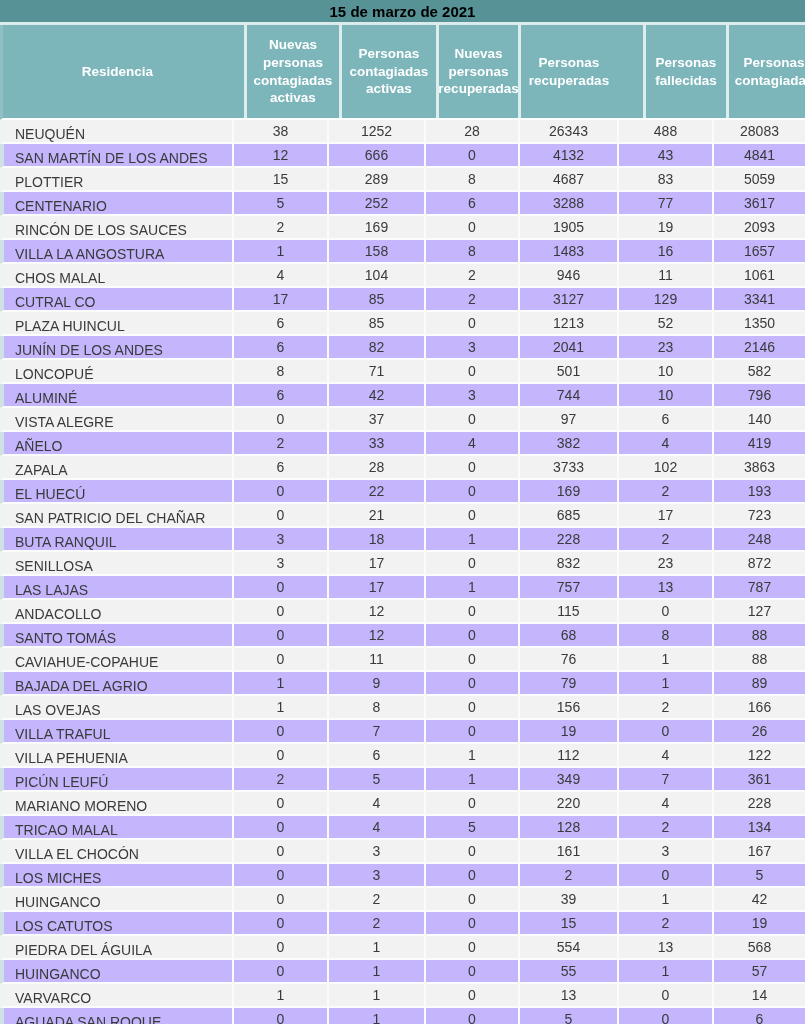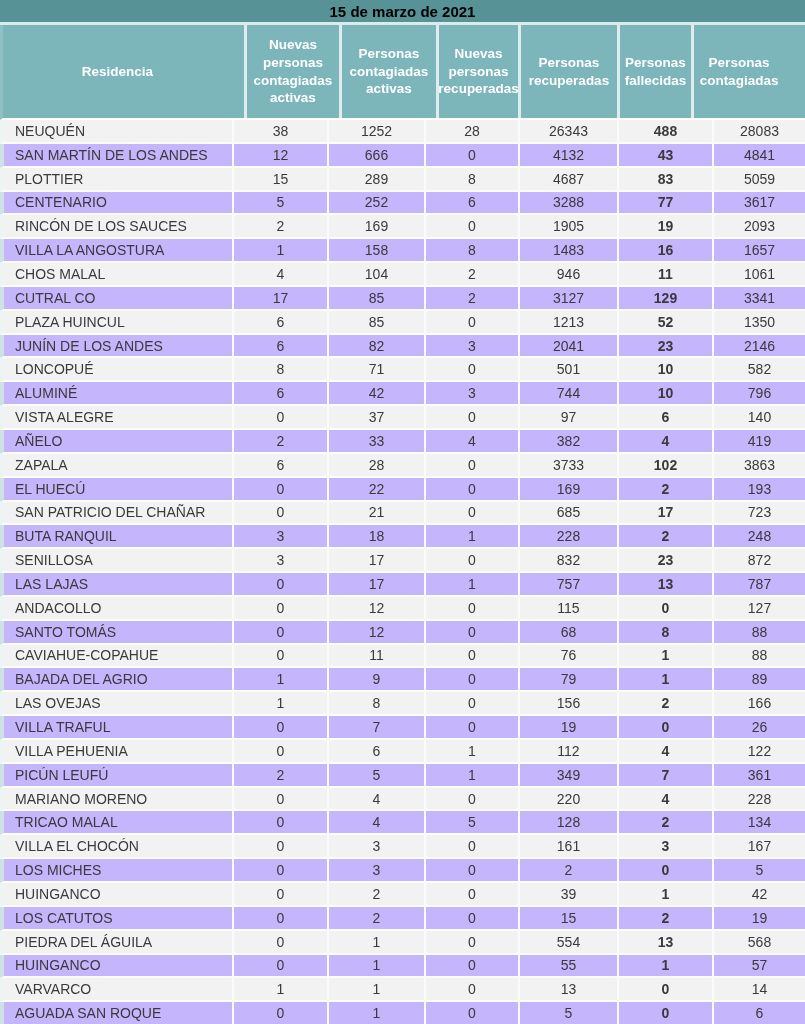--- a/index.html
+++ b/index.html
@@ -46,21 +46,21 @@
     font-size: 13.5px;
     line-height: 1.3;
     padding: 0 6px;
   }
   .th + .th { border-left: 3px solid #ddecec; }
   .th.c0 { width: 229px; }
   .th.c1 { width: 95px; margin-left: 12px; }
   .th.c2 { width: 97px; }
   .th.c3 { width: 82px; }
   .th.c4 { width: 99px; }
-  .th.c5 { width: 74px; }
+  .th.c5 { width: 83px; margin-left: 26px; }
   .th.c6 { width: 93px; }
 
   
   .tbody {
     display: flex;
     flex-direction: column;
     height: 904px;
   }
   .tr {
     flex: 1 1 0;
@@ -78,30 +78,31 @@
     align-items: center;
     font-size: 14px;
     color: #3a3a3a;
     overflow: hidden;
     white-space: nowrap;
   }
   .td.name {
     width: 228px;
     padding-left: 11px;
     justify-content: flex-start;
+    margin-top: 6px;
   }
   .td.num {
     justify-content: center;
     border-left: 2px solid #fafbfb;
   }
   .td.c1 { width: 95px; }
   .td.c2 { width: 97px; }
   .td.c3 { width: 94px; }
   .td.c4 { width: 99px; text-align: center; }
-  .td.c5 { width: 95px; font-weight: bold; }
+  .td.c5 { width: 95px; }
   .td.c6 { width: 93px; }
 </style>
 </head>
 <body>
 
 <div class="page">
 
   <div class="title-bar">
     <span>15 de marzo de 2021</span>
   </div>

